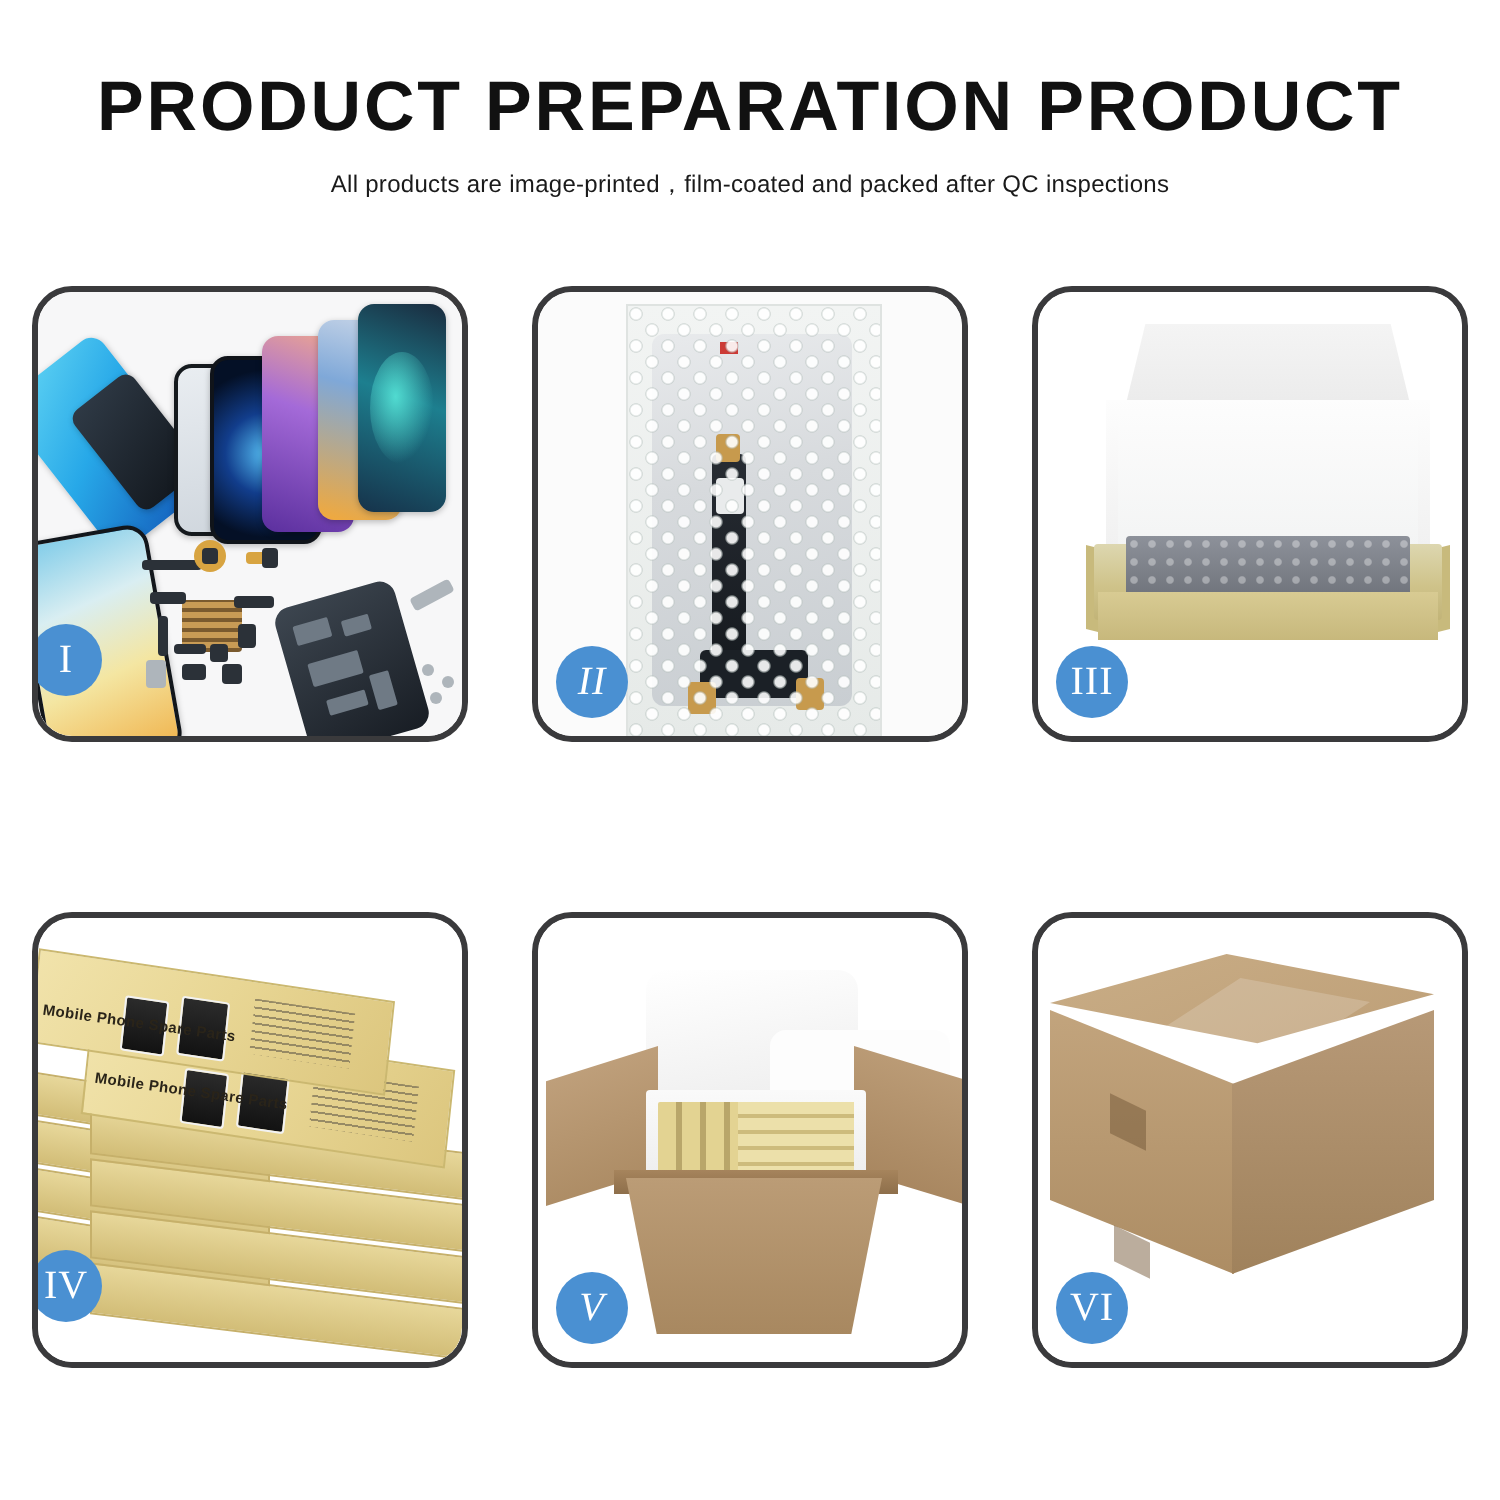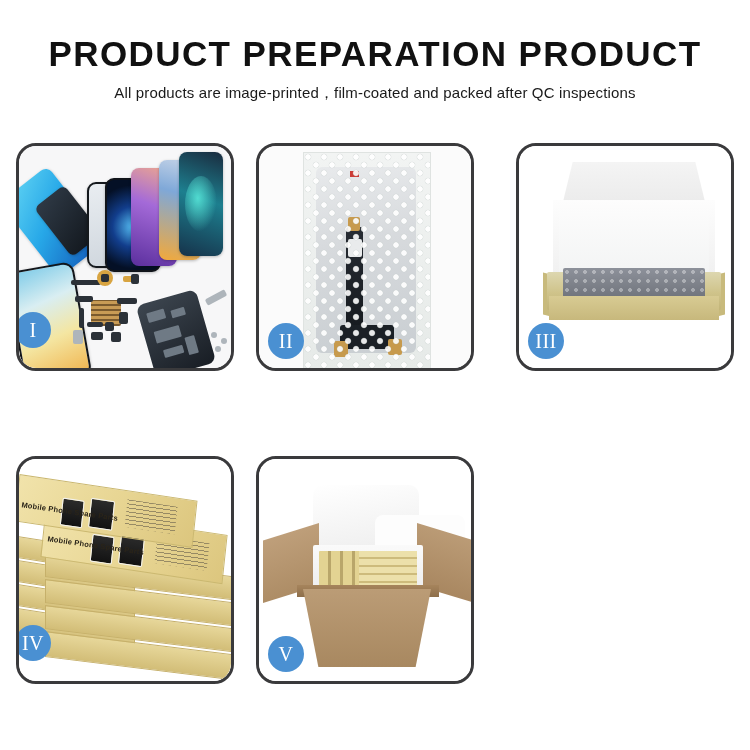--- a/index.html
+++ b/index.html
@@ -30,21 +30,21 @@
     font-weight: bold;
     letter-spacing: 1.4px;
     color: #111111;
     line-height: 1.05;
     white-space: nowrap;
   }
   #page-subtitle {
     margin: 0;
     padding-top: 11px;
     font-family: "Liberation Sans", sans-serif;
-    font-size: 15px;
+    font-size: 12px;
     font-weight: normal;
     letter-spacing: 0.15px;
     color: #1a1a1a;
     white-space: nowrap;
   }
 
   
   #panel-grid {
     position: absolute;
     top: 143px;
@@ -62,21 +62,21 @@
     box-sizing: border-box;
     overflow: hidden;
   }
   .panel .photo {
     position: absolute;
     inset: 0;
     overflow: hidden;
     border-radius: 17px;
   }
   .col1 { left: 0px; }
-  .col2 { left: 240px; }
+  .col2 { left: 250px; font-style: italic; }
   .col3 { left: 500px; }
   .row1 { top: 0px; }
   .row2 { top: 313px; }
 
   
   .badge {
     position: absolute;
     width: 36px;
     height: 36px;
     border-radius: 50%;
@@ -483,14 +483,26 @@
       <div class="p5-flap-r"></div>
       <div class="p5-foam"></div>
       <div class="p5-stack"></div>
       <div class="p5-stack2"></div>
       <div class="p5-rim"></div>
       <div class="p5-body"></div>
     </div>
     <div class="badge badge-in">V</div>
   </div>
 
+  <div class="panel col3 row2">
+    <div class="photo">
+      <div class="p6-bg"></div>
+      <div class="p6-top"></div>
+      <div class="p6-seam"></div>
+      <div class="p6-left"></div>
+      <div class="p6-right"></div>
+      <div class="p6-tape"></div>
+      <div class="p6-tape2"></div>
+    </div>
+    <div class="badge badge-in">VI</div>
+  </div>
 
 </div>
 
 </body></html>

